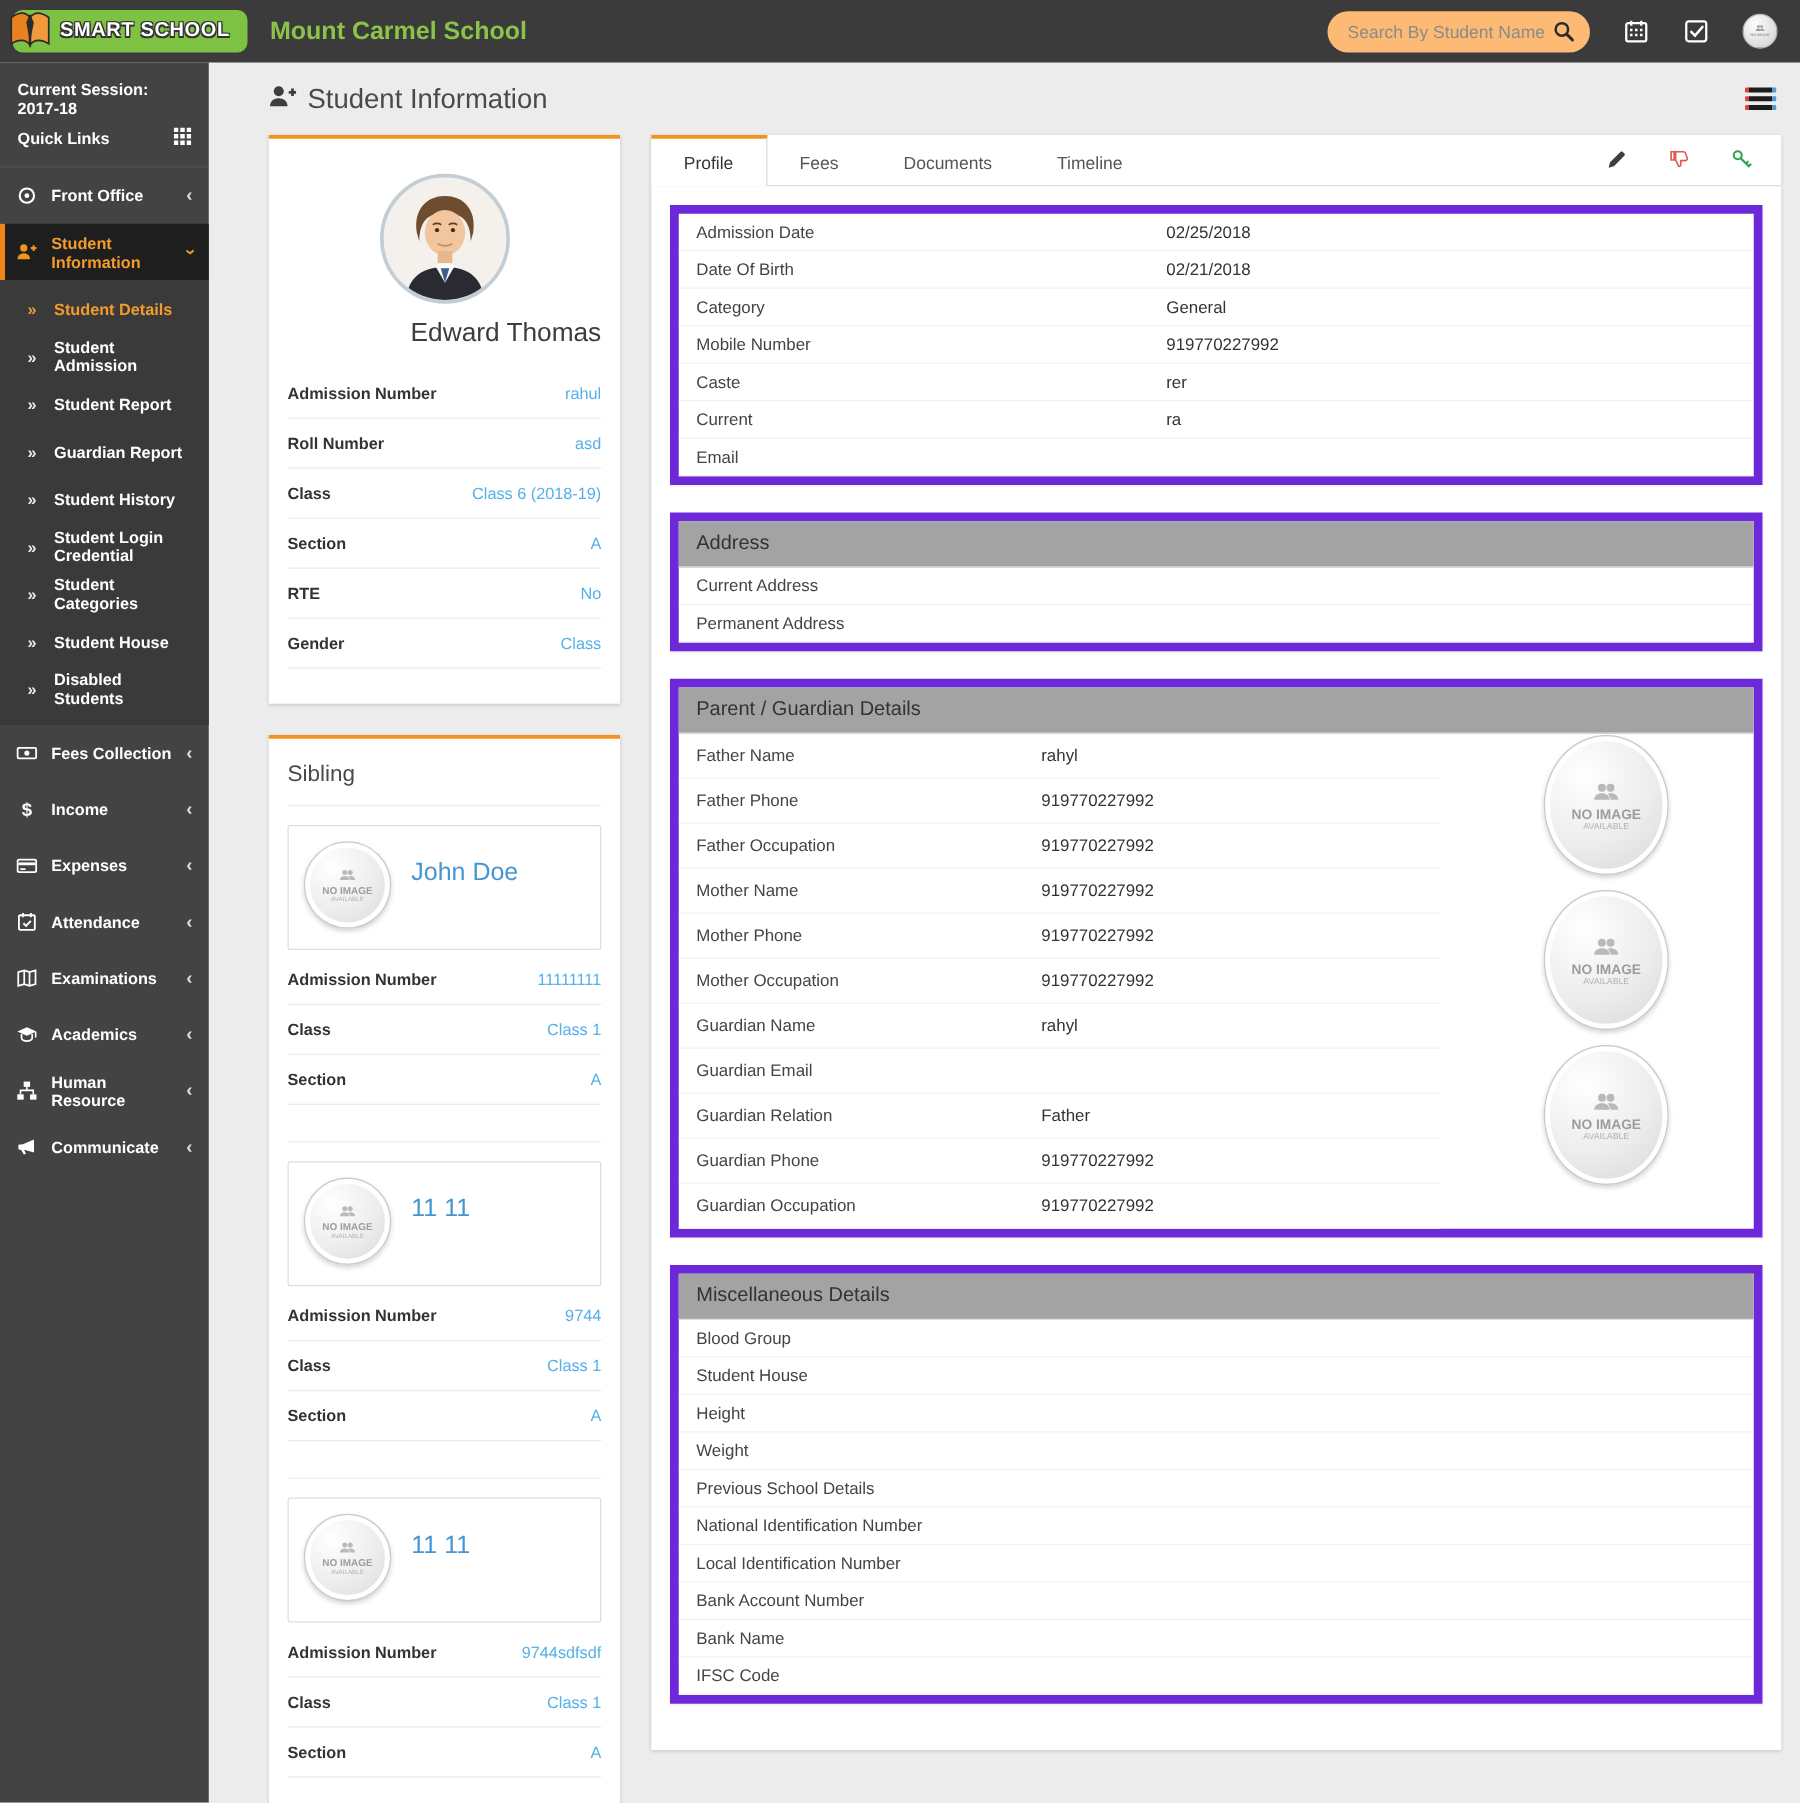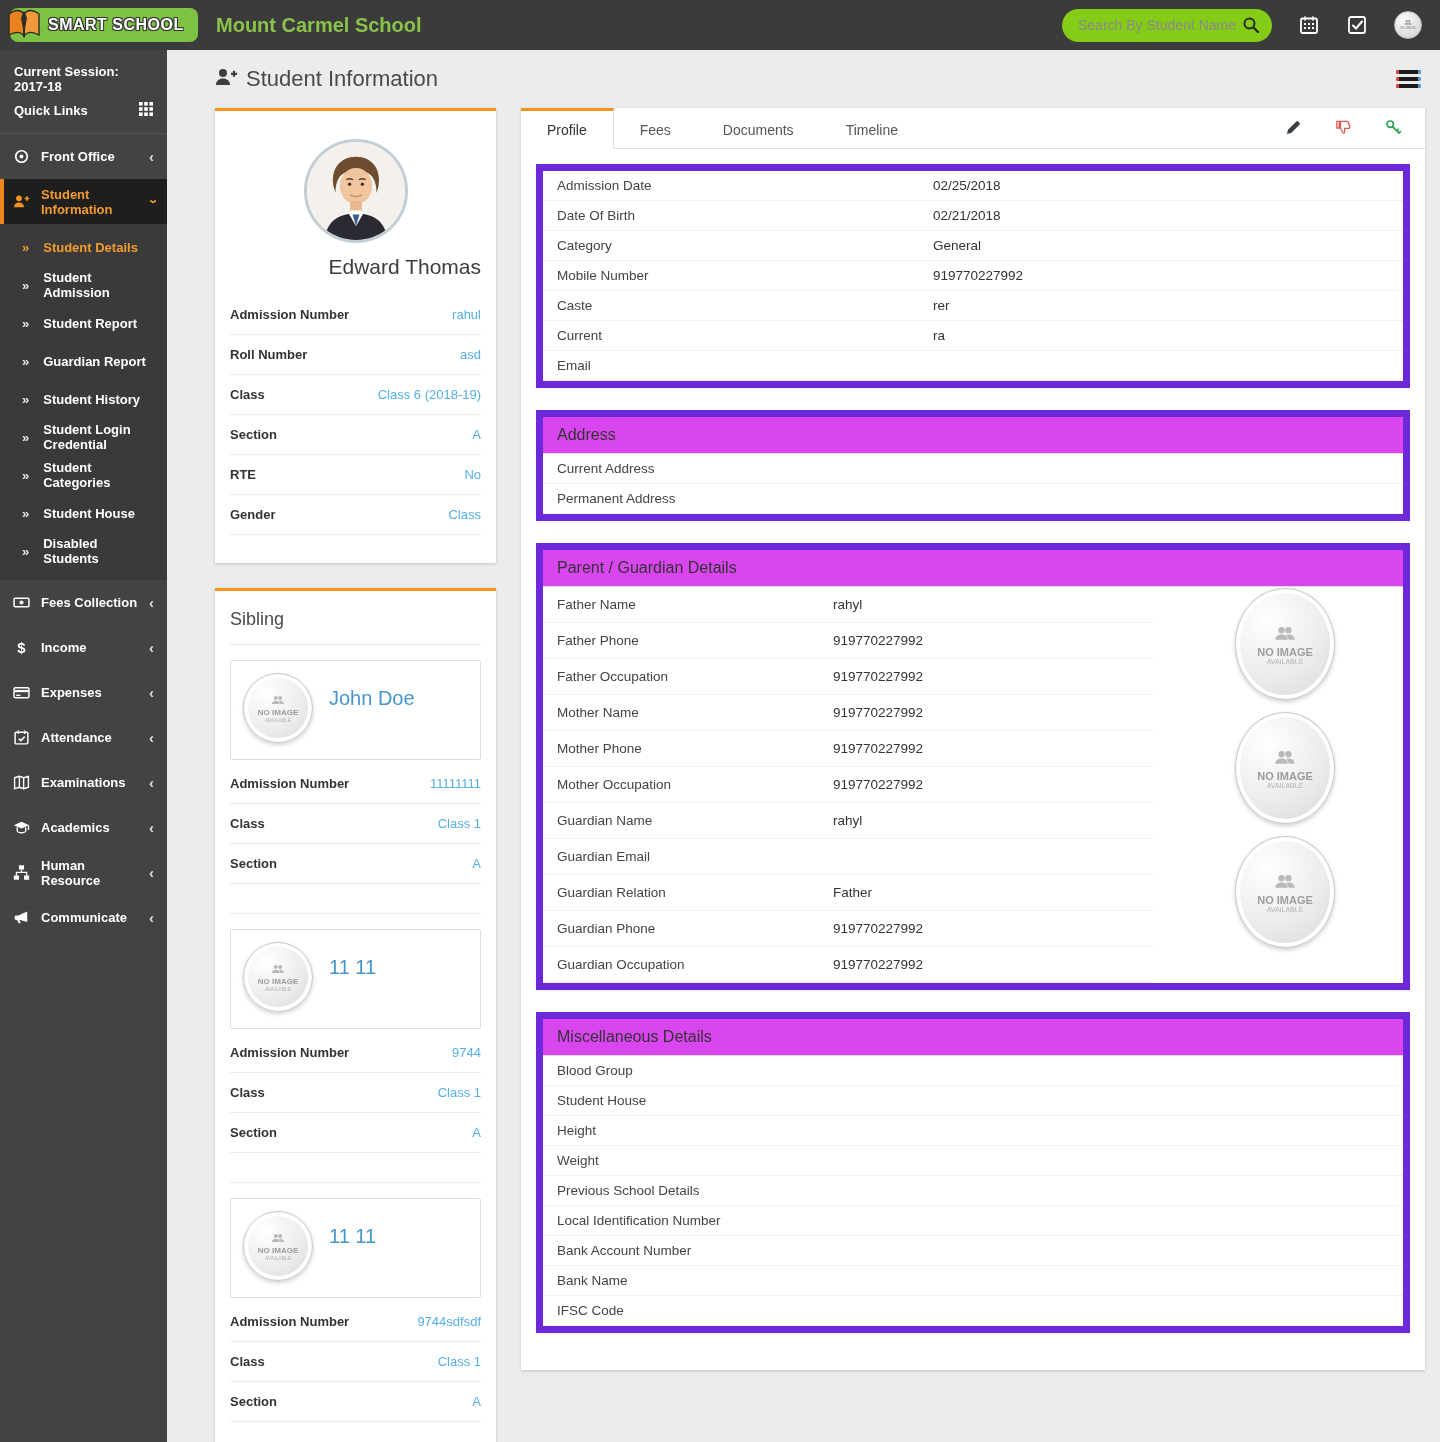--- a/index.html
+++ b/index.html
@@ -6,21 +6,21 @@
   html,body { width:1440px; height:1442px; overflow:hidden; font-family:"Liberation Sans",sans-serif; background:#ececec; }
 
   
   .topbar { position:absolute; top:0; left:0; width:1440px; height:50px; background:#3b3b3b; display:flex; align-items:center; z-index:30; }
   .logo-wrap { width:200px; height:50px; display:flex; align-items:center; padding-left:10px; }
   .logo-pill { position:relative; background:#7dc242; border-radius:8px; height:34px; display:flex; align-items:center; padding:0 14px 0 38px; }
   .logo-book { position:absolute; left:-6px; top:-2px; }
   .logo-text { color:#fff; font-weight:bold; font-size:16px; letter-spacing:.5px; text-shadow:1px 1px 0 #333, -1px 1px 0 #333, 1px -1px 0 #333, -1px -1px 0 #333; white-space:nowrap; }
   .school-name { color:#8bc34a; font-size:20px; font-weight:bold; margin-left:16px; }
   .topbar-right { margin-left:auto; display:flex; align-items:center; gap:26px; padding-right:18px; }
-  .search-pill { background:#84cc16; border-radius:17px; height:33px; width:210px; display:flex; align-items:center; padding:0 12px 0 16px; }
+  .search-pill { background:#fdba74; border-radius:17px; height:33px; width:210px; display:flex; align-items:center; padding:0 12px 0 16px; }
   .search-pill input { border:none; outline:none; flex:1; font-size:14px; color:#444; font-family:"Liberation Sans",sans-serif; min-width:0; background:transparent; }
   .search-pill input::placeholder { color:#8a8a8a; }
   .top-icon { width:22px; height:22px; display:flex; align-items:center; justify-content:center; cursor:pointer; }
   .avatar-circle { width:28px; height:28px; border-radius:50%; background:radial-gradient(circle at 35% 30%,#fdfdfd,#dcdcdc 70%,#cfcfcf); border:1px solid #bbb; display:flex; flex-direction:column; align-items:center; justify-content:center; cursor:pointer; overflow:hidden; }
   .avatar-circle .ni-txt{ font-size:3px; font-weight:bold; color:#9a9a9a; line-height:1.2; }
 
   
   .sidebar { position:absolute; top:50px; left:0; width:167px; height:1392px; background:#434343; color:#fff; z-index:20; }
   .session-block { padding:10px 14px 8px; font-size:13px; font-weight:bold; border-bottom:1px solid #525252; }
   .session-line { padding:4px 0; }
@@ -76,21 +76,21 @@
   
   .panel { background:#fff; box-shadow:0 1px 3px rgba(0,0,0,.18); }
   .tabbar { display:flex; border-bottom:1px solid #ddd; height:41px; align-items:stretch; }
   .tab { padding:0 26px; display:flex; align-items:center; font-size:14px; color:#555; cursor:pointer; border-top:3px solid transparent; }
   .tab.active { border-top:3px solid #f0941f; border-right:1px solid #ddd; color:#333; background:#fff; margin-bottom:-1px; }
   .tab-actions { margin-left:auto; display:flex; align-items:center; gap:32px; padding-right:22px; }
   .tab-actions .act { width:18px; height:18px; cursor:pointer; }
 
   .panel-body { padding:15px; }
   .section { border:7px solid #6d28d9; box-shadow:0 1px 2px rgba(0,0,0,.08); margin-bottom:22px; }
-  .section-header { background:#d946ef; border-bottom:1px solid #ddd; padding:9px 14px; font-size:16px; color:#333; }
+  .section-header { background:#a3a3a3; border-bottom:1px solid #ddd; padding:9px 14px; font-size:16px; color:#333; }
   .prow { display:flex; align-items:center; min-height:30px; border-bottom:1px solid #f1f1f1; font-size:13.5px; color:#444; }
   .prow .pl { width:390px; padding-left:14px; flex:none; }
   .prow .pv { color:#333; }
   .parent-section { position:relative; }
   .parent-rows { margin-right:250px; }
   .parent-rows .prow { min-height:36px; }
   .parent-rows .pl { width:290px; }
   .circle-col { position:absolute; right:68px; top:38px; width:100px; }
   .circle-col .no-image { margin-bottom:12px; }
   .mrow-label { padding-left:14px; }
@@ -738,20 +738,24 @@
                 <div class="prow">
                   <span class="mrow-label">Weight</span>
                   <span class="pv"></span>
                 </div>
 
                 <div class="prow">
                   <span class="mrow-label">Previous School Details</span>
                   <span class="pv"></span>
                 </div>
 
+                <div class="prow">
+                  <span class="mrow-label">National Identification Number</span>
+                  <span class="pv"></span>
+                </div>
 
                 <div class="prow">
                   <span class="mrow-label">Local Identification Number</span>
                   <span class="pv"></span>
                 </div>
 
                 <div class="prow">
                   <span class="mrow-label">Bank Account Number</span>
                   <span class="pv"></span>
                 </div>

